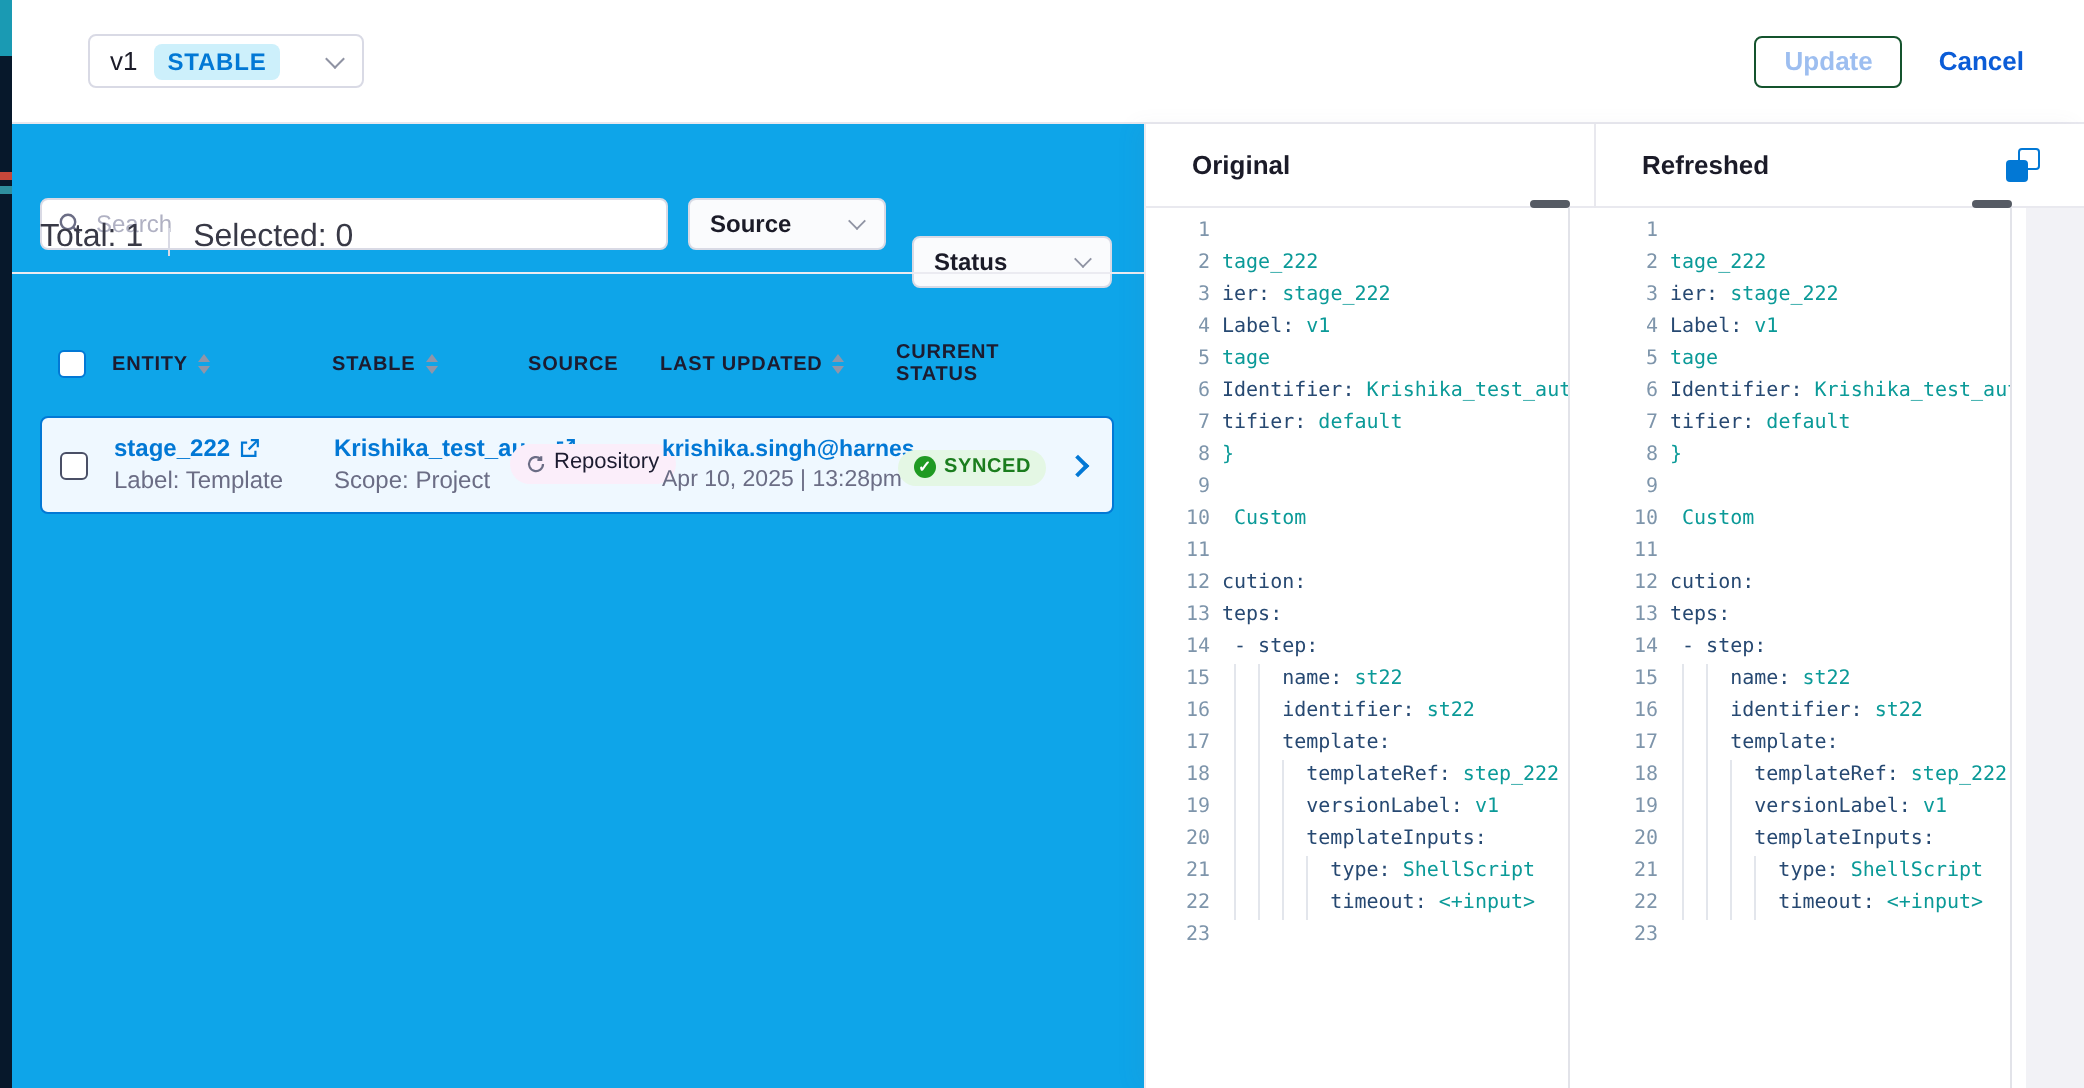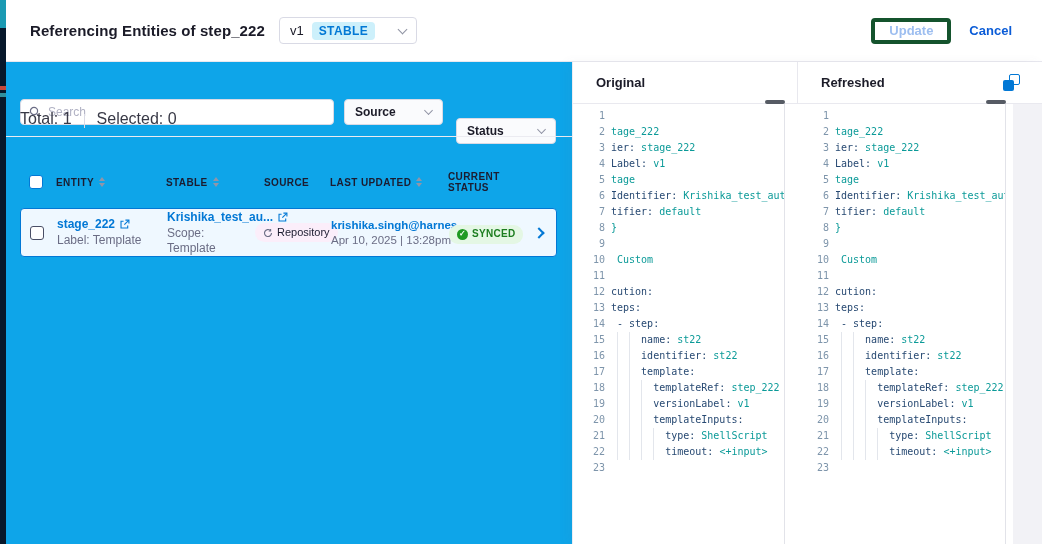--- a/index.html
+++ b/index.html
@@ -21,21 +21,21 @@
   .page-title { font-size:15px; font-weight:700; color:#1b1b28; letter-spacing:.1px; }
   .version-select { margin-left:14px; width:138px; height:27px; border:1px solid #d9dae5; border-radius:4px;
                     display:flex; align-items:center; padding:0 10px; cursor:pointer; background:#fff; }
   .version-label { font-size:13px; color:#1b1b28; }
   .stable-badge { margin-left:8px; background:#cdf0fb; color:#0278d5; font-size:12px; font-weight:700;
                   letter-spacing:.4px; padding:2px 7px; border-radius:4px; }
   .chev { width:7px; height:7px; border-right:1.5px solid #8f93a3; border-bottom:1.5px solid #8f93a3;
           transform:rotate(45deg); margin-top:-3px; }
   .version-select .chev { margin-left:auto; }
   .top-actions { margin-left:auto; display:flex; align-items:center; gap:18px; }
-  .update-btn { height:26px; padding:0 14px; background:#fff; border:4px solid #14532d; border-radius:4px;
+  .update-btn { height:26px; padding:0 14px; background:#fff; border:1px solid #14532d; border-radius:4px;
                 color:#9dbef0; font-size:13px; font-weight:600; cursor:default; }
   .cancel-btn { color:#0b5cd7; font-size:13px; font-weight:700; cursor:pointer; background:none; border:none; }
 
   
   .left-sec { position:absolute; left:0; top:62px; width:566px; height:482px; background:#0ea5e9;padding-left:31px; }
   .toolbar { position:absolute; left:14px; top:17px; display:flex; align-items:center; }
   .search-box { width:314px; height:26px; border:1px solid #d9dae5; border-radius:4px; display:flex;
                 align-items:center; padding:0 8px; background:#fff; }
   .search-box input { border:none; outline:none; flex:1; font-size:12px; color:#1b1b28; margin-left:7px;
                       font-family:"Liberation Sans", sans-serif; }
@@ -115,21 +115,20 @@
 
   <div class="side-strip">
     <div class="teal"></div>
     <div class="spk1"></div>
     <div class="spk2"></div>
   </div>
 
   <div class="modal">
 
     <div class="top-bar">
-      <div class="page-title">Referencing Entities of step_222</div>
       <div class="version-select">
         <span class="version-label">v1</span>
         <span class="stable-badge">STABLE</span>
         <span class="chev"></span>
       </div>
       <div class="top-actions">
         <button class="update-btn">Update</button>
         <button class="cancel-btn">Cancel</button>
       </div>
     </div>
@@ -212,21 +211,21 @@
           <span class="name-line">
             <a class="link">Krishika_test_au...</a>
             <span class="ext-ico">
               <svg width="11" height="11" viewBox="0 0 12 12">
                 <path d="M5 2.5H2.2v7.3h7.3V7" fill="none" stroke="#0278d5" stroke-width="1.2"></path>
                 <path d="M7 1.2h3.8V5" fill="none" stroke="#0278d5" stroke-width="1.2"></path>
                 <line x1="10.6" y1="1.4" x2="5.8" y2="6.2" stroke="#0278d5" stroke-width="1.2"></line>
               </svg>
             </span>
           </span>
-          <div class="sub">Scope: Template</div>
+          <div class="sub">Scope: Project</div>
         </span>
         <span class="cell">
           <span class="pill-repo">
             <svg width="10" height="10" viewBox="0 0 10 10">
               <path d="M8.5 5a3.5 3.5 0 1 1-1.1-2.5" fill="none" stroke="#6b6d85" stroke-width="1.1"></path>
               <path d="M7.6 1.1v1.9H5.7" fill="none" stroke="#6b6d85" stroke-width="1.1"></path>
             </svg>
             <span>Repository</span>
           </span>
         </span>

